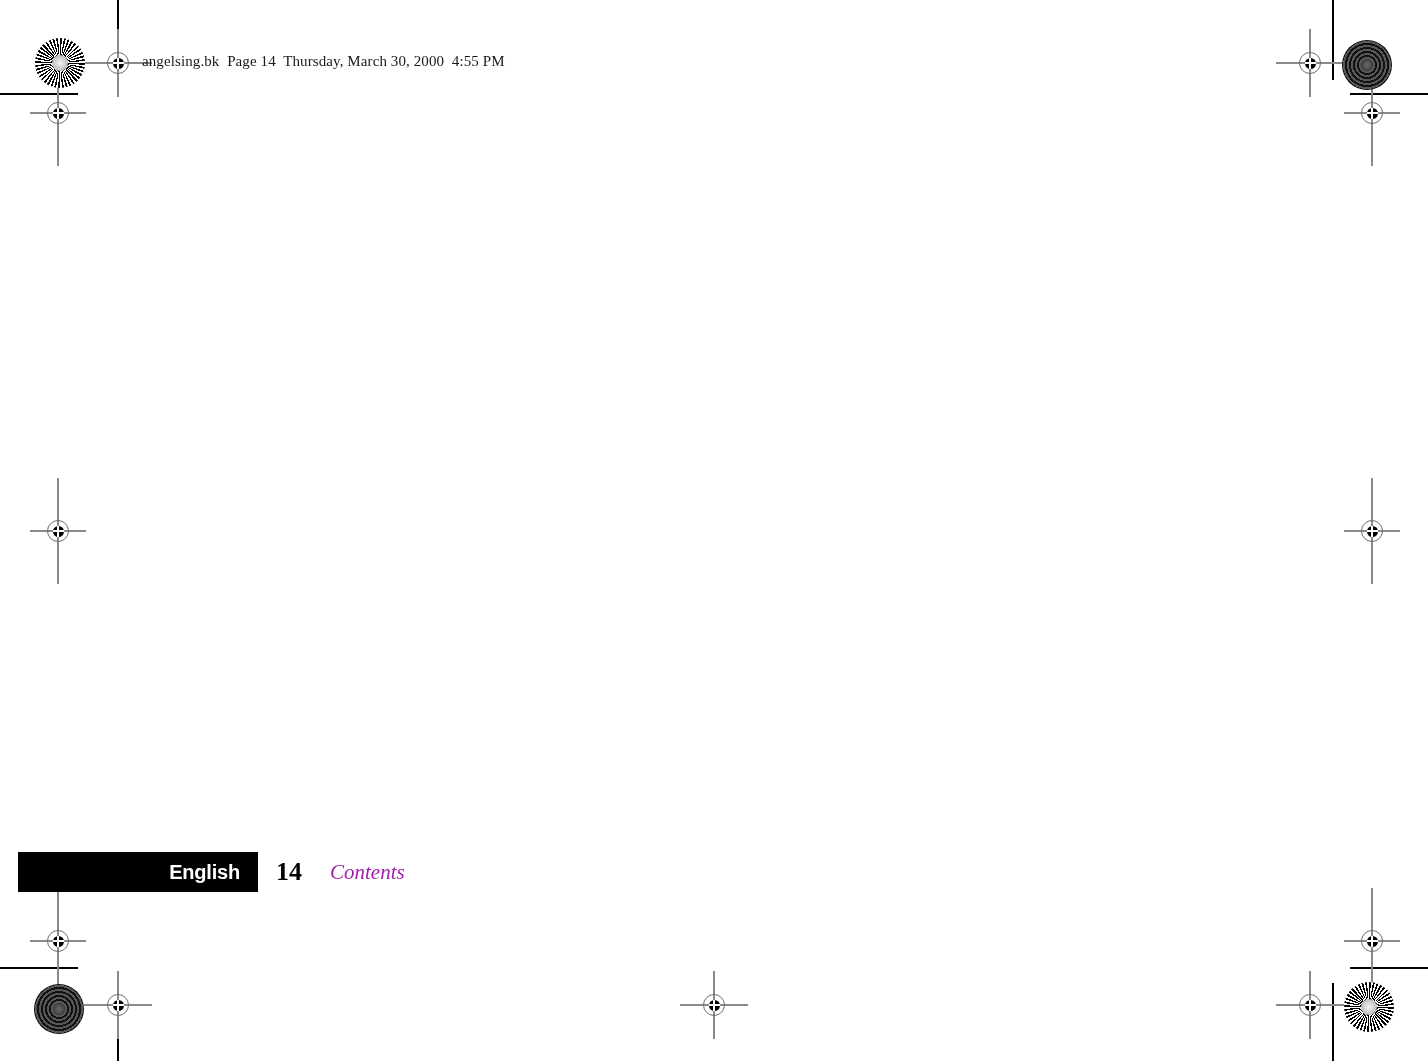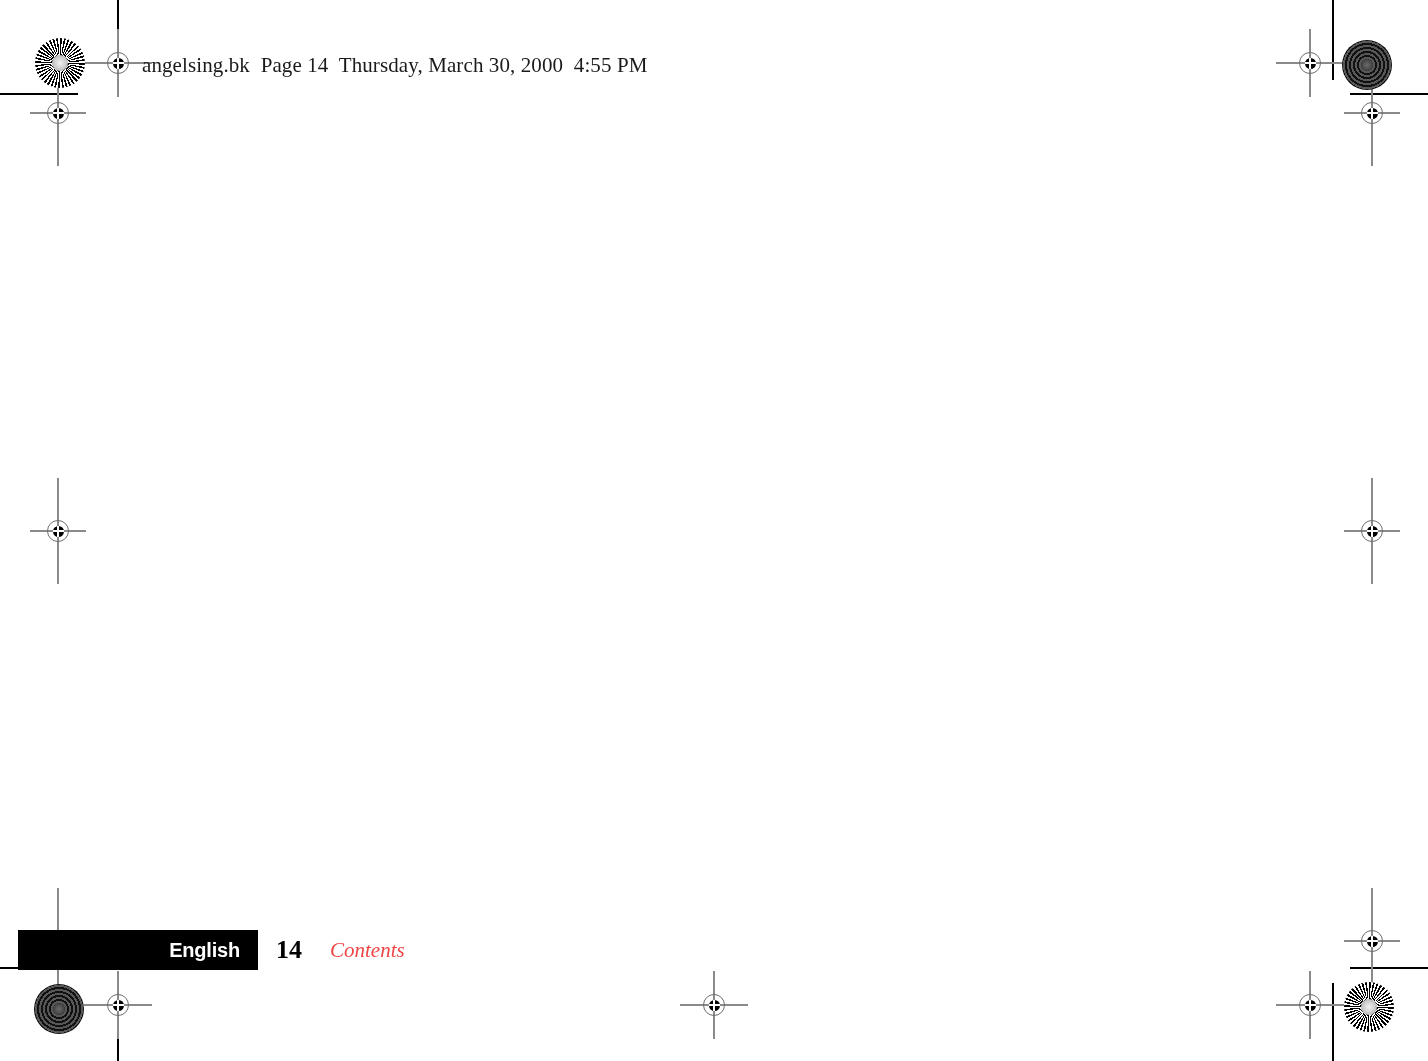--- a/index.html
+++ b/index.html
@@ -17,31 +17,31 @@
     font-family: "Liberation Serif", serif;
     -webkit-font-smoothing: antialiased;
   }
 
   
   #header-stamp {
     position: absolute;
     left: 142px;
     top: 53px;
     font-family: "Liberation Serif", serif;
-    font-size: 21px;
+    font-size: 15px;
     color: #1a1a1a;
     white-space: pre;
     letter-spacing: 0.1px;
   }
 
   
   #footer {
     position: absolute;
     left: 18px;
-    top: 930px;
+    top: 852px;
     height: 40px;
     display: flex;
     align-items: stretch;
   }
   #language-bar {
     width: 240px;
     height: 40px;
     background: #000000;
     display: flex;
     align-items: center;
@@ -63,21 +63,21 @@
     font-family: "Liberation Serif", serif;
   }
   #footer-page .pagenum {
     font-weight: bold;
     font-size: 26px;
     color: #000;
   }
   #footer-page .section {
     font-style: italic;
     font-size: 21px;
-    color: #ef4444;
+    color: #a21caf;
     margin-left: 28px;
   }
 
   
   .mark { position: absolute; }
 
   
   .reg {
     position: absolute;
     width: 0; height: 0;

